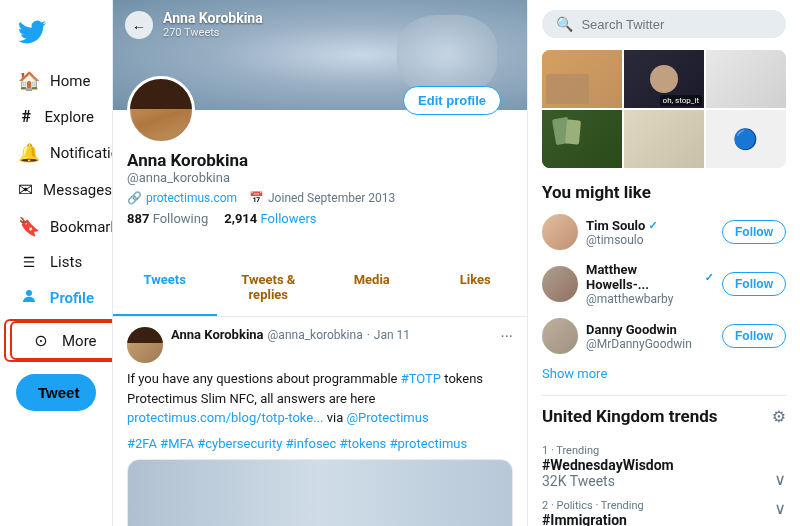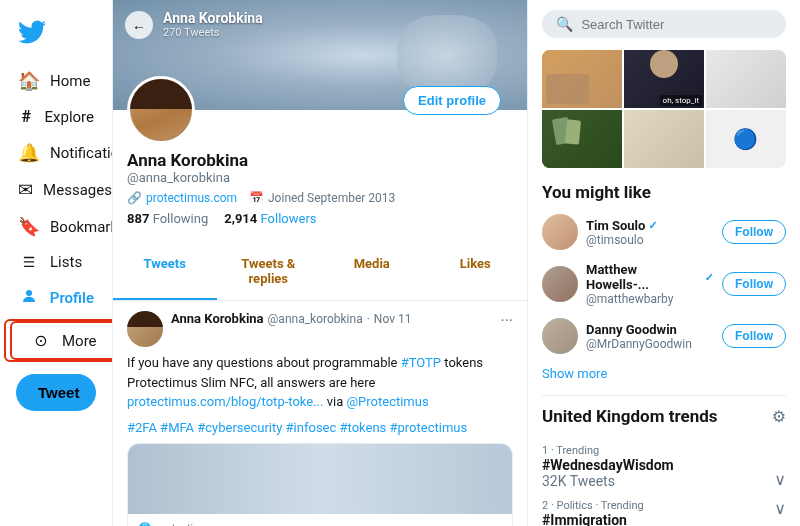--- a/index.html
+++ b/index.html
@@ -198,21 +198,21 @@
       display: flex;
       align-items: center;
       gap: 4px;
       font-size: 12px;
       color: #657786;
     }
     .profile-meta-item .meta-icon { font-size: 12px; }
     .profile-stats {
       display: flex;
       gap: 16px;
-      margin-bottom: 4px;
+      margin-bottom: 20px;
     }
     .stat-item {
       font-size: 13px;
       color: #657786;
     }
     .stat-item strong {
       color: #14171a;
       font-weight: 700;
     }
     .stat-item .stat-link { color: #1da1f2; cursor: pointer; }
@@ -590,21 +590,21 @@
 
   <div class="tweet-card">
     <div class="tweet-header">
       <div class="tweet-avatar">
         <div class="tweet-avatar-hair"></div>
       </div>
       <div class="tweet-user-info">
         <span class="tweet-name">Anna Korobkina</span>
         <span class="tweet-handle">@anna_korobkina</span>
         <span class="tweet-dot">·</span>
-        <span class="tweet-date">Nov 11</span>
+        <span class="tweet-date">Jan 11</span>
       </div>
       <span class="tweet-more">···</span>
     </div>
     <div class="tweet-text">
       <span>If you have any questions about programmable </span><span class="hashtag">#TOTP</span><span> tokens Protectimus Slim NFC, all answers are here </span><span class="link">protectimus.com/blog/totp-toke...</span><span> via </span><span class="hashtag">@Protectimus</span>
     </div>
     <div class="tweet-hashtags">#2FA #MFA #cybersecurity #infosec #tokens #protectimus</div>
 
     <div class="link-card">
       <div class="link-card-image">
@@ -631,21 +631,21 @@
 
   <div class="photos-grid">
     <div class="photo-cell">
       <div style="width:100%;height:100%;background:linear-gradient(135deg,#d4a060,#c09060);position:relative;">
         <div style="position:absolute;bottom:4px;left:4px;right:4px;display:flex;align-items:flex-end;">
           <div style="background:rgba(180,140,100,0.8);height:30px;width:60%;border-radius:3px;"></div>
         </div>
       </div>
     </div>
     <div class="photo-cell">
-      <div style="width:100%;height:100%;background:linear-gradient(135deg,#2a2a3a,#1a1a2a);position:relative;display:flex;align-items:flex-start;justify-content:center;">
+      <div style="width:100%;height:100%;background:linear-gradient(135deg,#2a2a3a,#1a1a2a);position:relative;display:flex;align-items:center;justify-content:center;">
         <div style="width:28px;height:28px;background:#c0a080;border-radius:50%;"></div>
         <span class="photo-text">oh, stop_it</span>
       </div>
     </div>
     <div class="photo-cell">
       <div style="width:100%;height:100%;background:linear-gradient(135deg,#e8e8e8,#d0d0d0);"></div>
     </div>
     <div class="photo-cell">
       <div style="width:100%;height:100%;background:linear-gradient(135deg,#3a5a2a,#2a4a1a);position:relative;">
         <div style="position:absolute;top:8px;left:12px;width:16px;height:26px;background:#7a9a6a;border-radius:2px;transform:rotate(-10deg);"></div>

